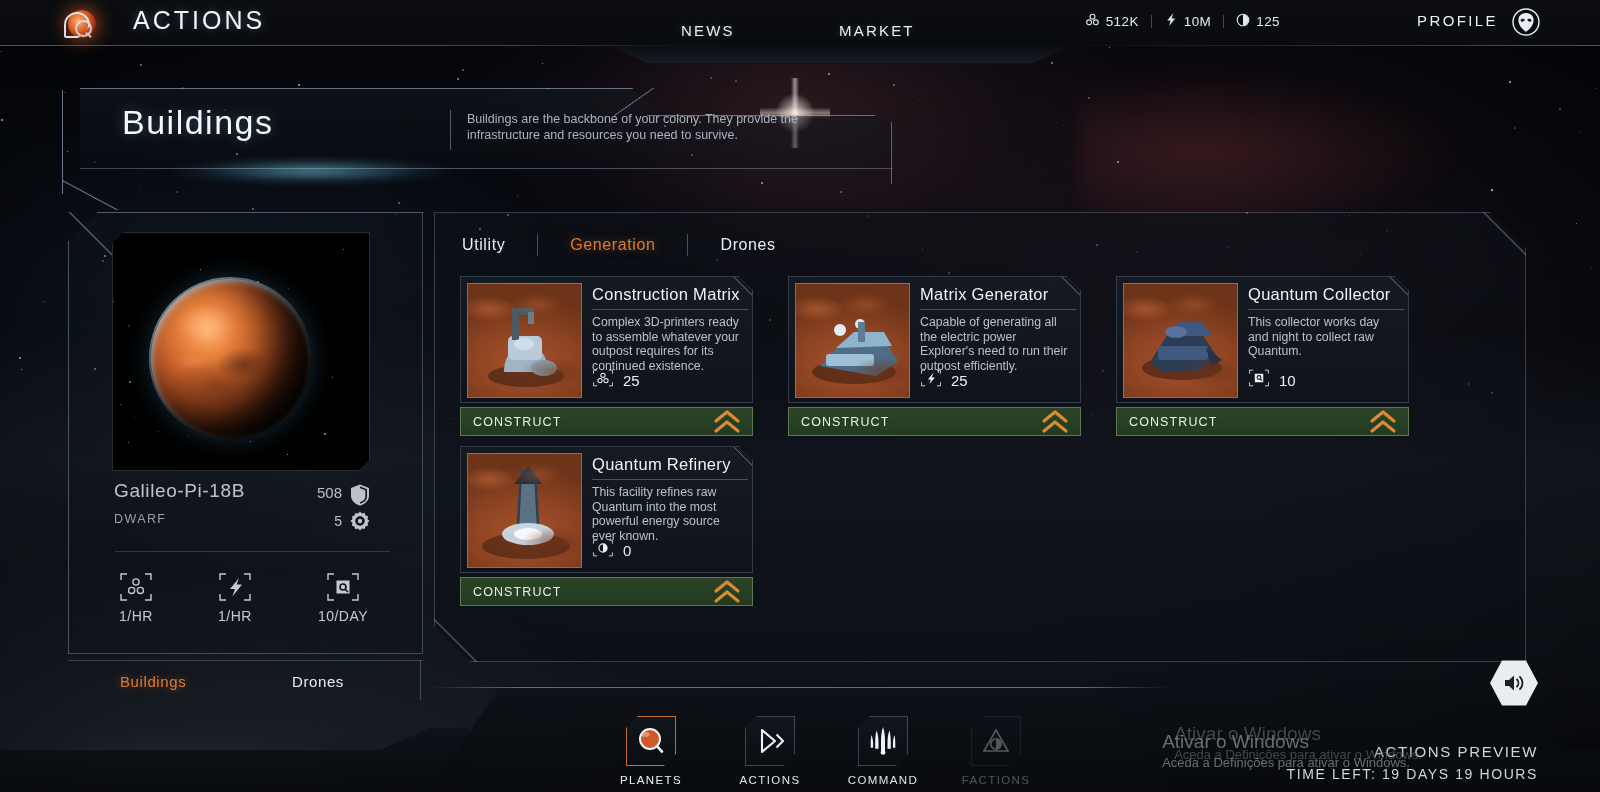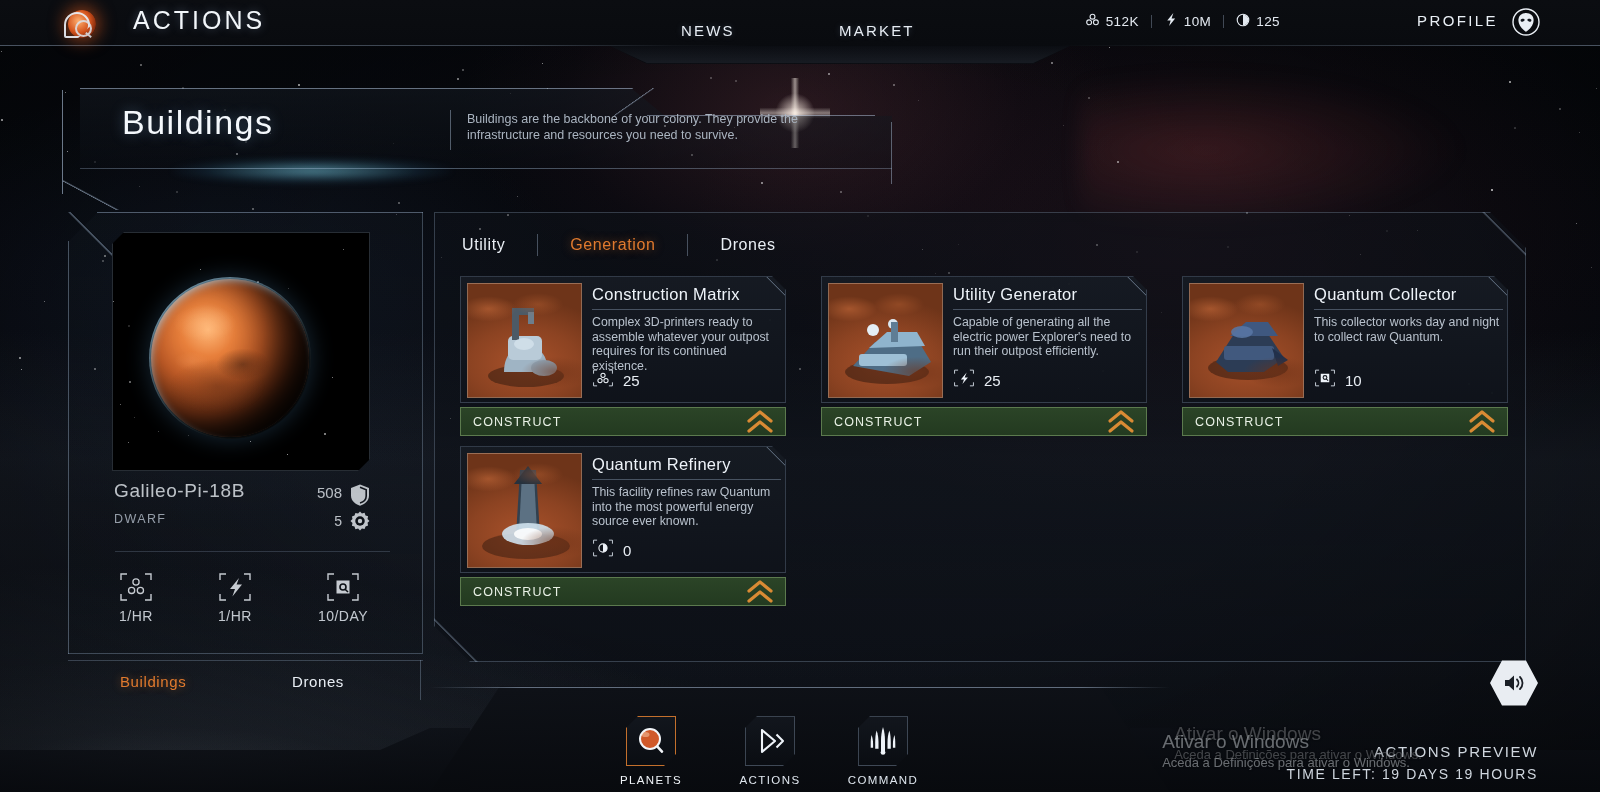--- a/index.html
+++ b/index.html
@@ -229,21 +229,21 @@
   .mp-corner-bl{ position:absolute; left:0; bottom:0; width:44px; height:44px;
     background:linear-gradient(to top right, transparent 47%, rgba(160,182,208,.45) 48%, transparent 51%); }
 
   #tabs { position:absolute; left:22px; top:18px; display:flex; align-items:center; height:30px; }
   .tab { font-size:16px; letter-spacing:.6px; color:#e9eef4; cursor:pointer; padding:0 6px; }
   .tab.active { color:#e07a2e; text-shadow:0 0 10px rgba(224,122,46,.5); }
   .tab-div { width:1px; height:22px; background:rgba(160,180,205,.40); margin:0 26px; }
 
   
   #cards { position:absolute; left:26px; top:64px; width:1060px; display:flex; flex-wrap:wrap; gap:10px 35px; }
-  .card { width:326px; }
+  .card { width:293px; }
   .card-body {
     position:relative; height:127px; padding:0;
     background:linear-gradient(180deg, rgba(22,27,35,.92), rgba(15,19,26,.92));
     border:1px solid rgba(130,150,175,.30);
     clip-path:polygon(0 0, calc(100% - 14px) 0, 100% 14px, 100% 100%, 0 100%);
   }
   .card-tr { position:absolute; right:0; top:0; width:19px; height:19px;
     background:linear-gradient(to bottom left, transparent 46%, rgba(160,182,208,.50) 47%, transparent 51%); }
   .card-thumb {
     position:absolute; left:6px; top:6px; width:115px; height:115px;
@@ -699,21 +699,21 @@
             <svg class="thumb-b" width="115" height="115" viewBox="0 0 115 115">
               <ellipse cx="58" cy="88" rx="42" ry="12" fill="rgba(28,16,10,.45)"></ellipse>
               <path d="M24 82 46 58h44l12 20-22 14z" fill="#4e6d86"></path>
               <path d="M40 64 58 48h30l8 14z" fill="#8fb4cd"></path>
               <rect x="30" y="70" width="48" height="12" rx="3" fill="#9ec0d6"></rect>
               <circle cx="44" cy="46" r="6" fill="#e4eef5"></circle>
               <circle cx="64" cy="40" r="5" fill="#dbe8f1"></circle>
               <rect x="62" y="38" width="7" height="20" fill="#5e7d95"></rect>
             </svg>
           </div>
-          <div class="card-title">Utility Generator</div>
+          <div class="card-title">Matrix Generator</div>
           <div class="card-titlerule"></div>
           <div class="card-desc">Capable of generating all the electric power Explorer's need to run their outpost efficiently.</div>
           <div class="card-cost">
             <span><svg width="22" height="20" viewBox="0 0 28 24">
                 <path d="M2 6.5V2h4.5M26 6.5V2h-4.5M2 17.5V22h4.5M26 17.5V22h-4.5" stroke="#cfd7e0" stroke-width="1.2" fill="none"></path>
                 <path d="M17.4 5 10 14h4l-2 5.6L19 11.4h-4.2z" fill="#eef3f9"></path>
               </svg></span>
             <span class="cval">25</span>
           </div>
         </div>
@@ -831,20 +831,30 @@
           <path d="M8.6 5.5c1.3 3.6 1.9 7.8 1.9 12.2v6.1H7.2v-6.1c0-4.4.3-8.6 1.4-12.2z"></path>
           <path d="M21.4 5.5c1.1 3.6 1.4 7.8 1.4 12.2v6.1h-3.3v-6.1c0-4.4.6-8.6 1.9-12.2z"></path>
           <path d="M3.6 10c1 2.8 1.5 6 1.5 9.3v3.4H2.7v-3.4c0-3.3.1-6.5.9-9.3z"></path>
           <path d="M26.4 10c.8 2.8.9 6 .9 9.3v3.4h-2.4v-3.4c0-3.3.5-6.5 1.5-9.3z"></path>
           <circle cx="15" cy="27.4" r="2.4"></circle>
         </svg>
       </div>
       <div class="bb-label">COMMAND</div>
     </div>
 
+    <div class="bb-item dim" id="bb-3">
+      <div class="bb-ico">
+        <svg width="32" height="30" viewBox="0 0 32 30" fill="none" stroke="#eef3f9" stroke-width="1.6">
+          <path d="M16 4 28 25H4z"></path>
+          <circle cx="16" cy="18" r="5.2"></circle>
+          <path d="M16 12.8a5.2 5.2 0 0 1 0 10.4z" fill="#eef3f9" stroke="none"></path>
+        </svg>
+      </div>
+      <div class="bb-label">FACTIONS</div>
+    </div>
   </div>
 </div>
 
 <div id="sound-btn">
   <div class="hexbg"></div>
   <svg style="position:absolute;left:12px;top:13px" width="24" height="22" viewBox="0 0 24 22" fill="none">
     <path d="M3 8h4l5-4.5v15L7 14H3z" fill="#1a1e25"></path>
     <path d="M15 7.5a5 5 0 0 1 0 7" stroke="#1a1e25" stroke-width="1.8" stroke-linecap="round"></path>
     <path d="M18 5a8.4 8.4 0 0 1 0 12" stroke="#1a1e25" stroke-width="1.8" stroke-linecap="round"></path>
   </svg>

